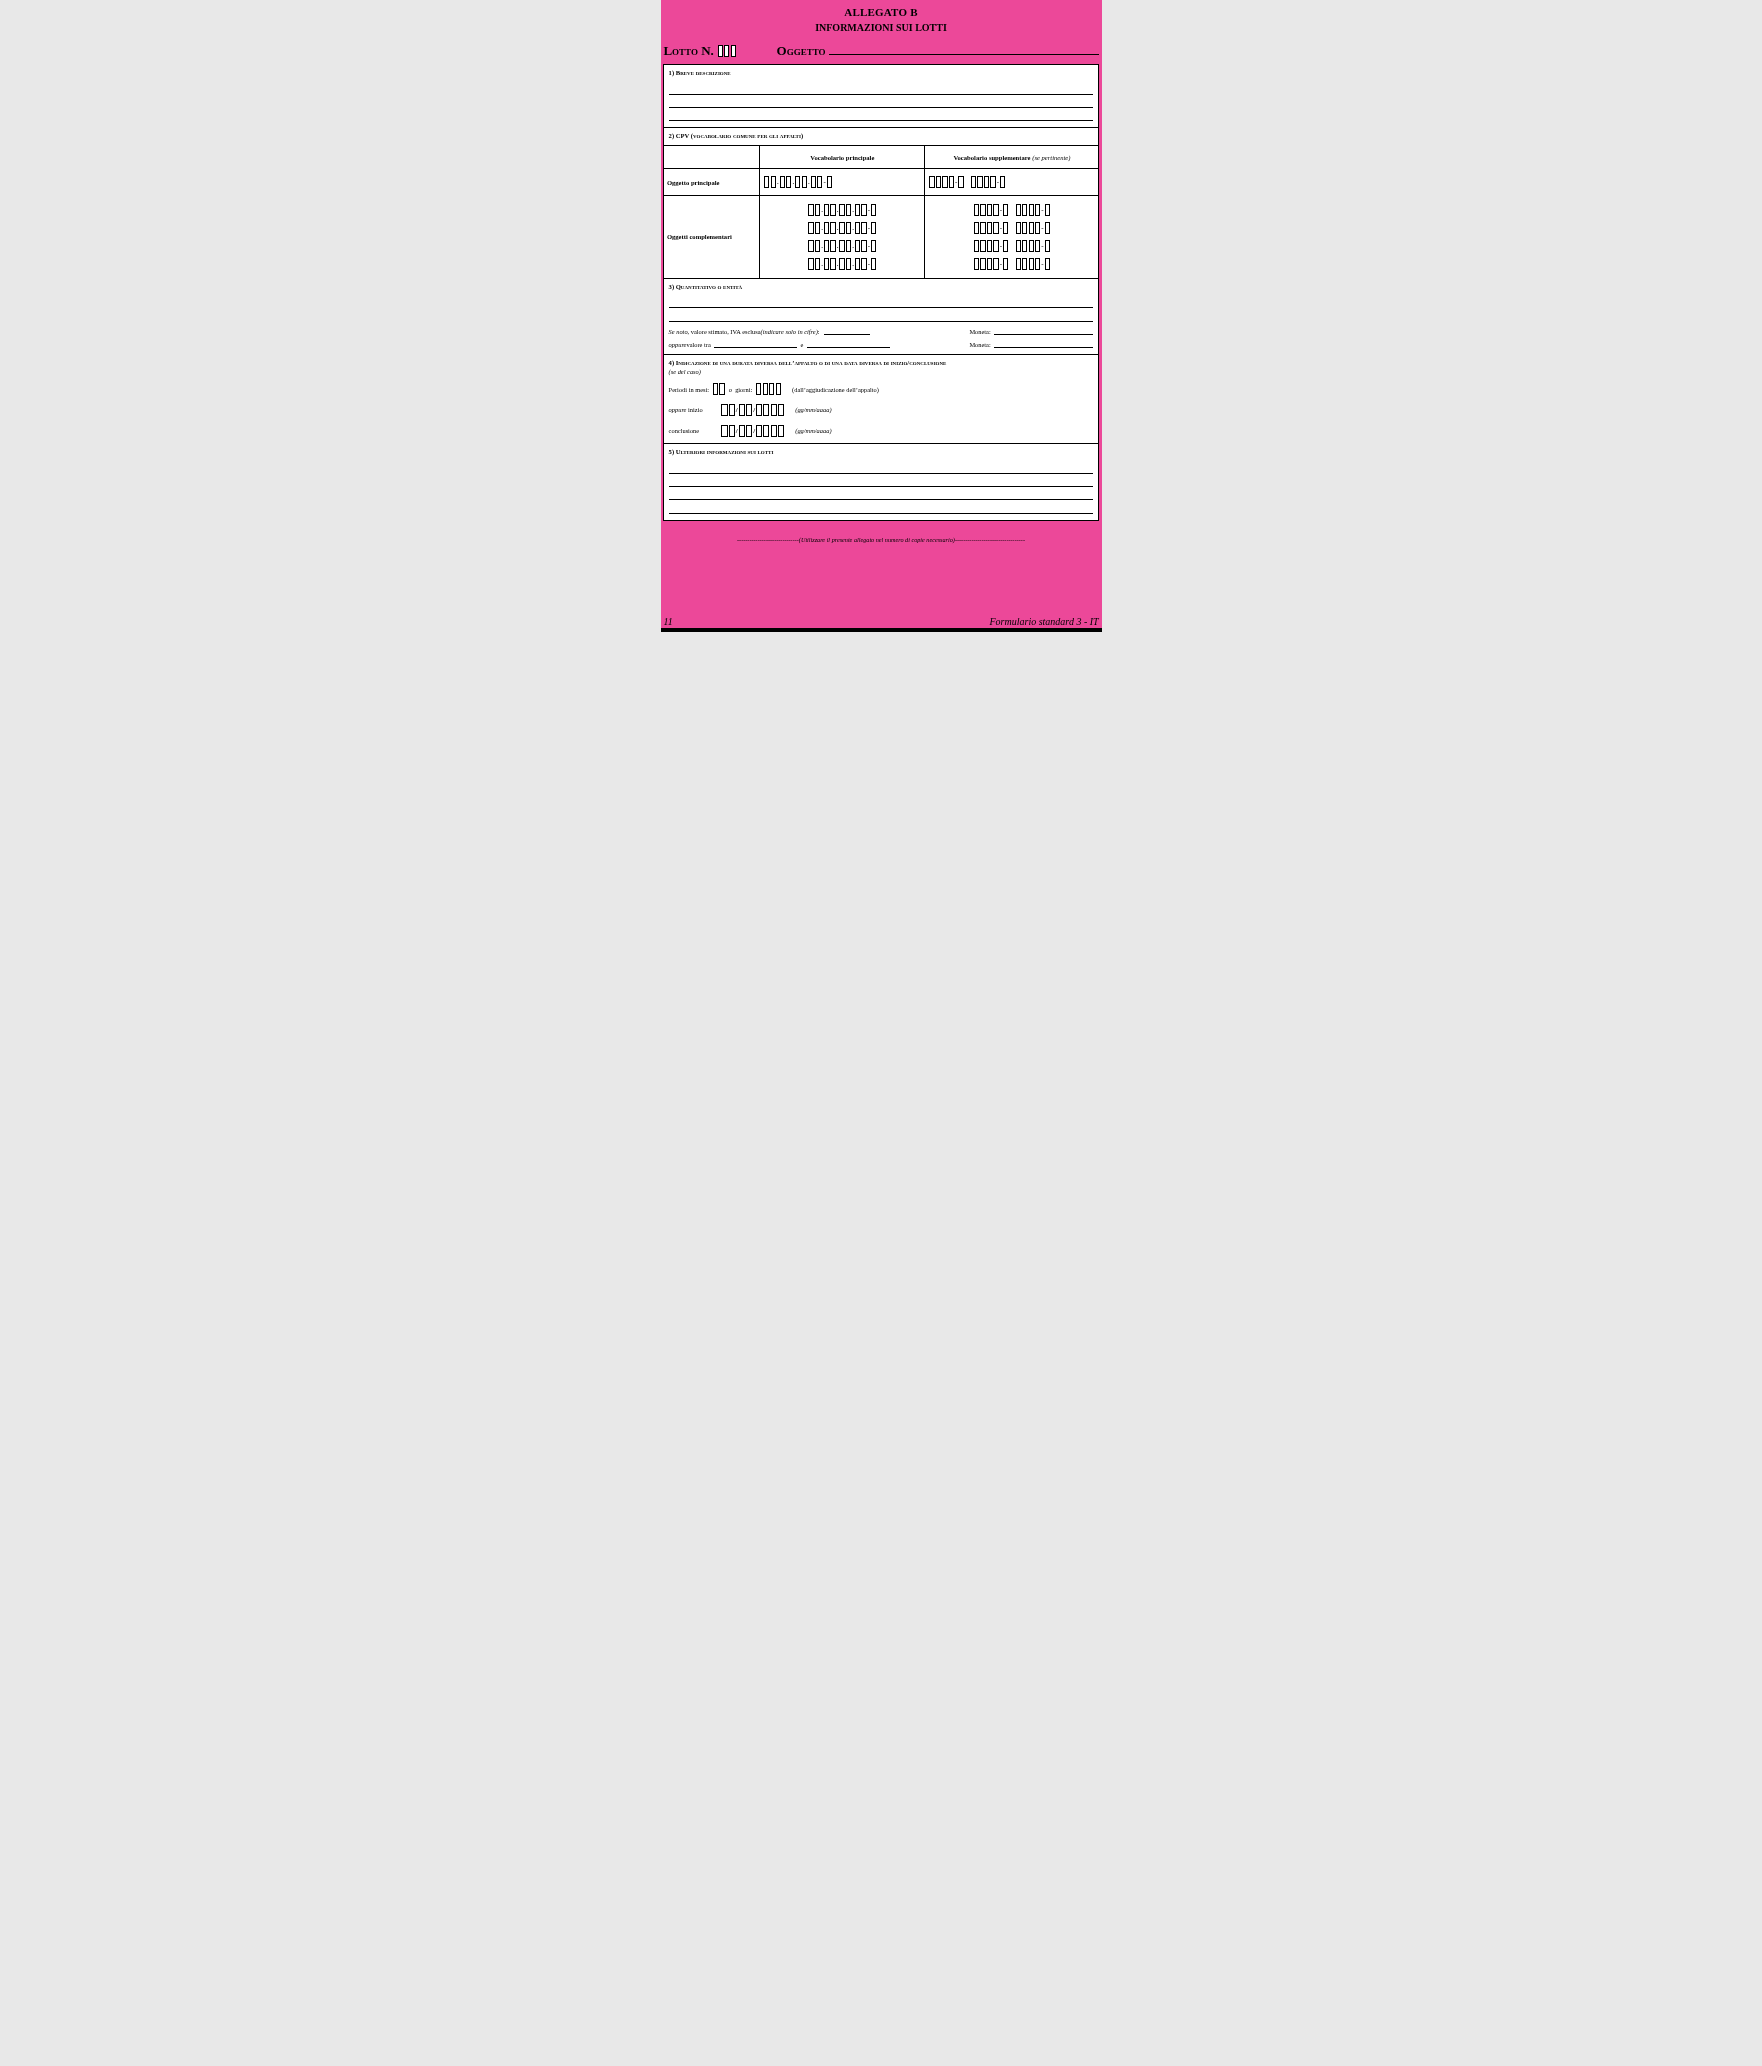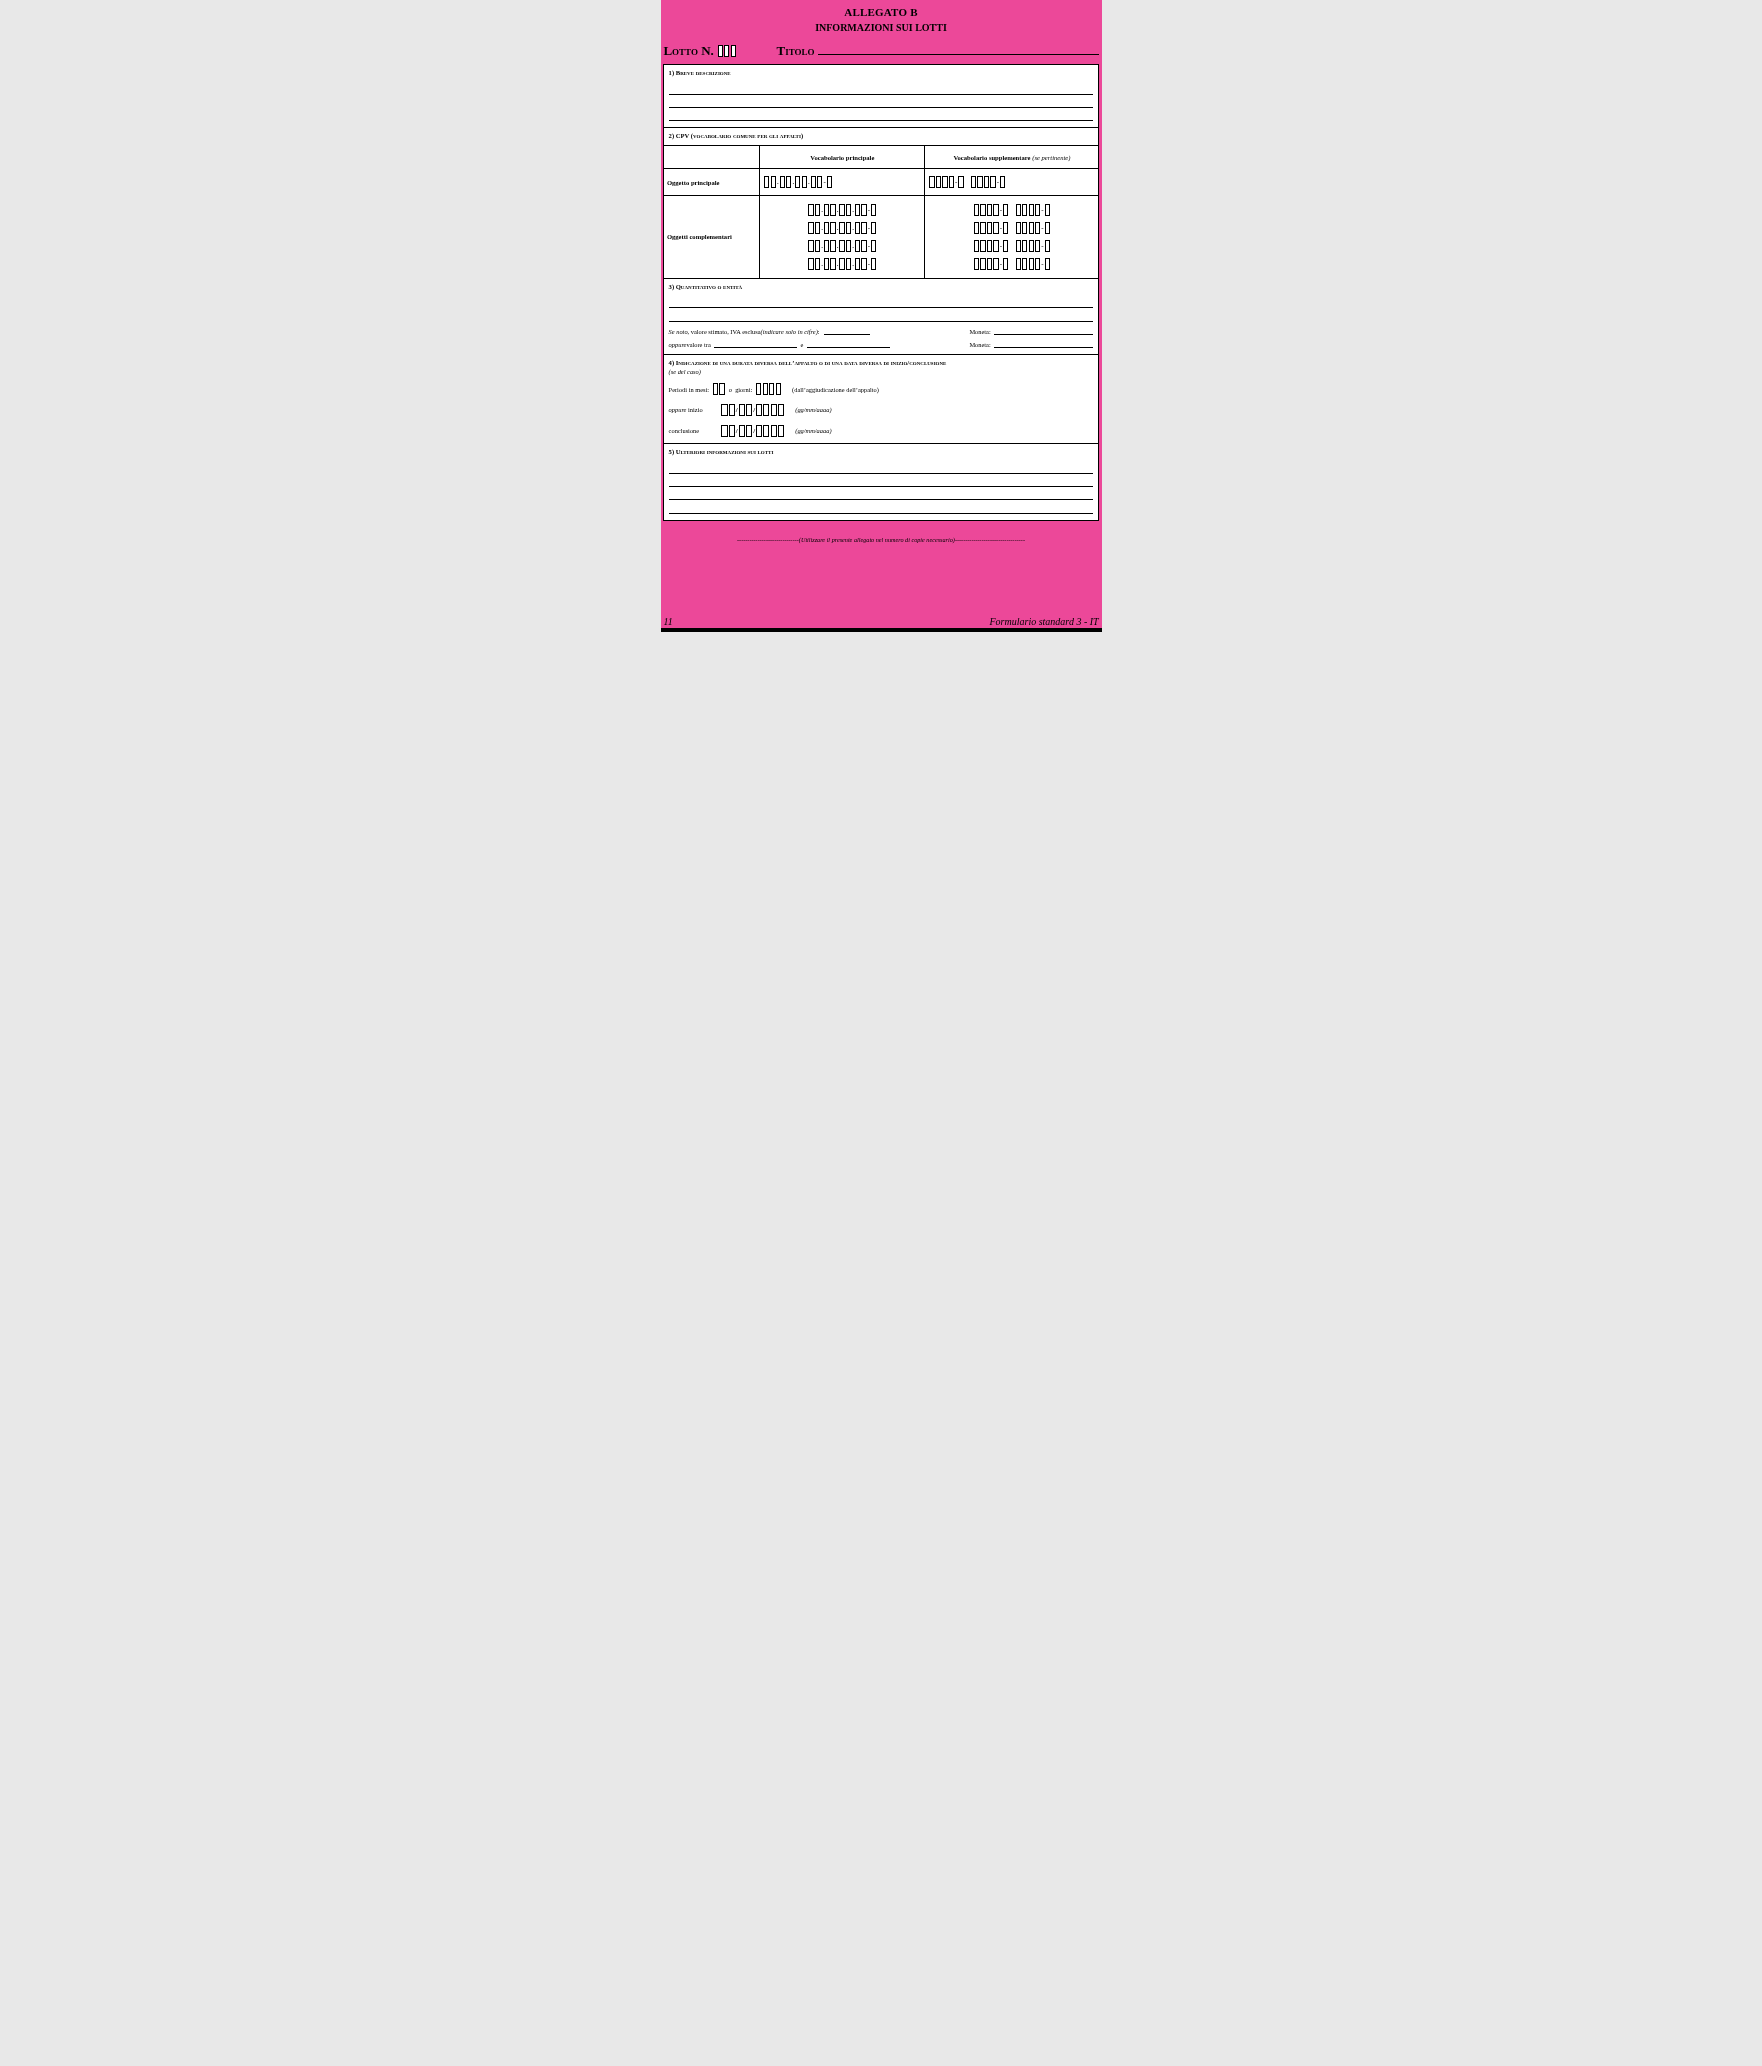--- a/index.html
+++ b/index.html
@@ -73,21 +73,21 @@
 <body>
 
 <div class="page">
 
   <div class="doc-title">ALLEGATO B</div>
   <div class="doc-subtitle">INFORMAZIONI SUI LOTTI</div>
 
   <div class="lot-row">
     <span class="lbl sc">Lotto N.</span>
     <span class="boxline" style="margin-left:3.3px"><span class="box"></span><span class="box"></span><span class="box"></span></span>
-    <span class="lbl sc lot-title-lbl">Titolo</span>
+    <span class="lbl sc lot-title-lbl">Oggetto</span>
     <span class="fill-line"></span>
   </div>
 
   <div class="section">
     <div class="sec-head sc">1) Breve descrizione</div>
     <div class="line first"></div>
     <div class="line"></div>
     <div class="line"></div>
   </div>
 

